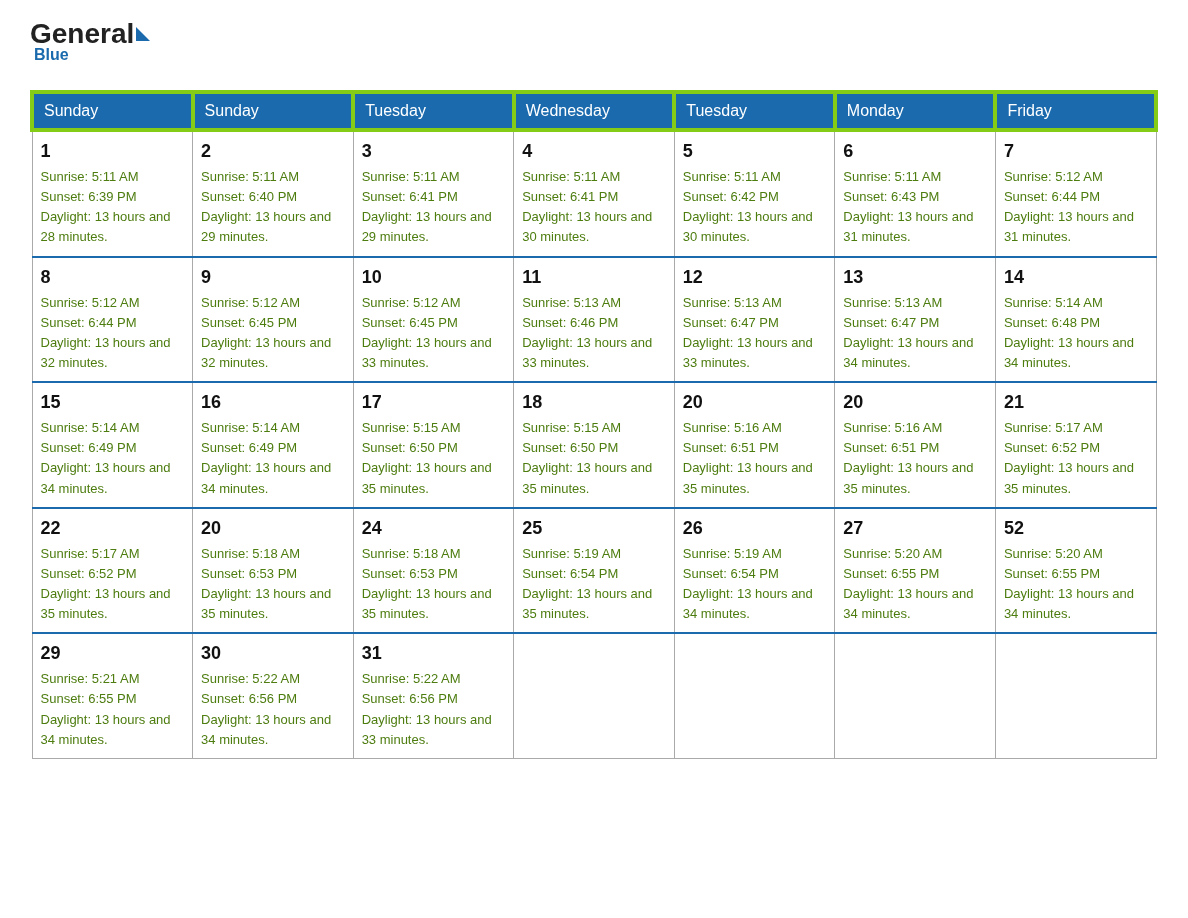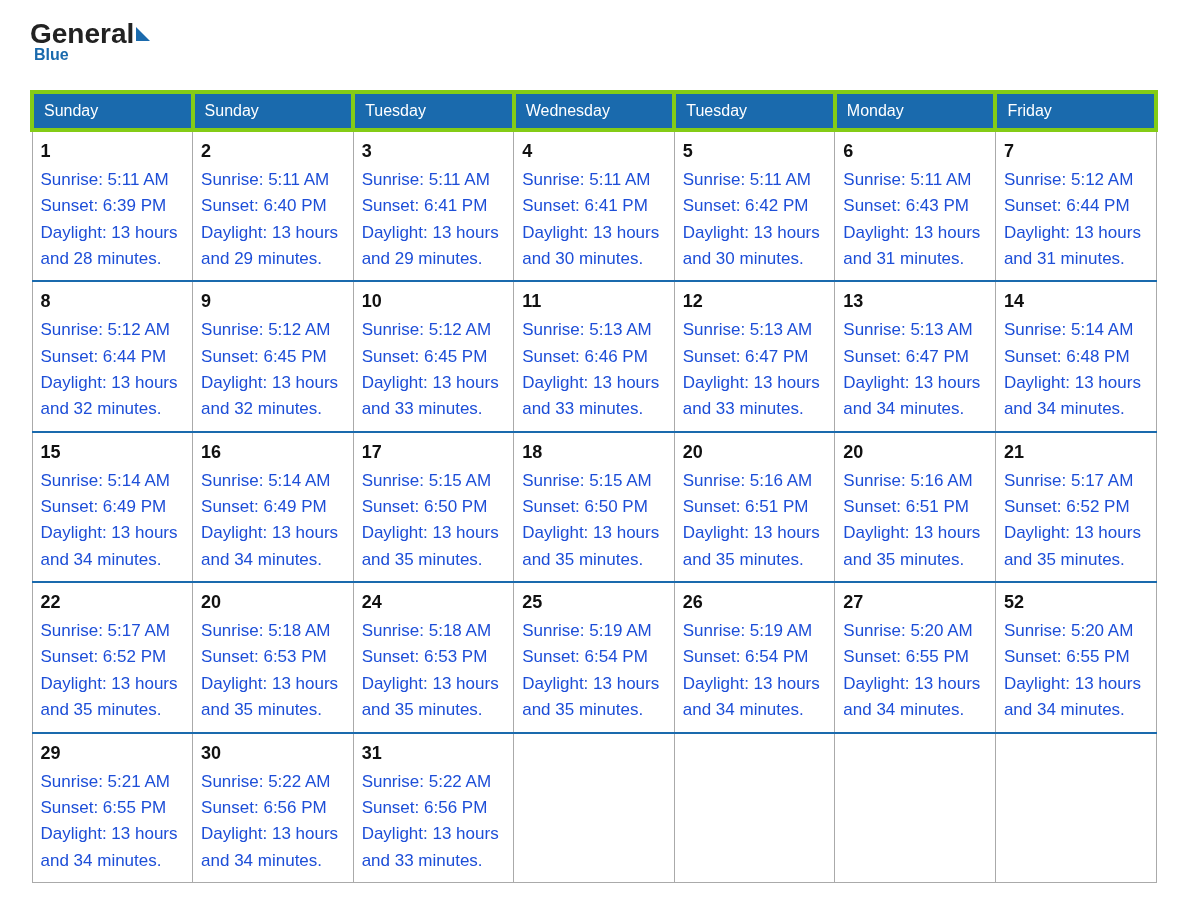--- a/index.html
+++ b/index.html
@@ -88,22 +88,22 @@
       height: 110px;
     }
     .day-number {
       font-size: 18px;
       font-weight: bold;
       color: #111;
       display: block;
       margin-bottom: 2px;
     }
     .day-info {
-      font-size: 17px;
-      color: #1d4ed8;
+      font-size: 13px;
+      color: #4d7c0f;
       line-height: 1.55;
     }
     .empty-cell {
       background: #fff;
     }
     .row-border-top td {
       border-top: 2px solid #1a6aad;
     }
   </style>
 </head>

